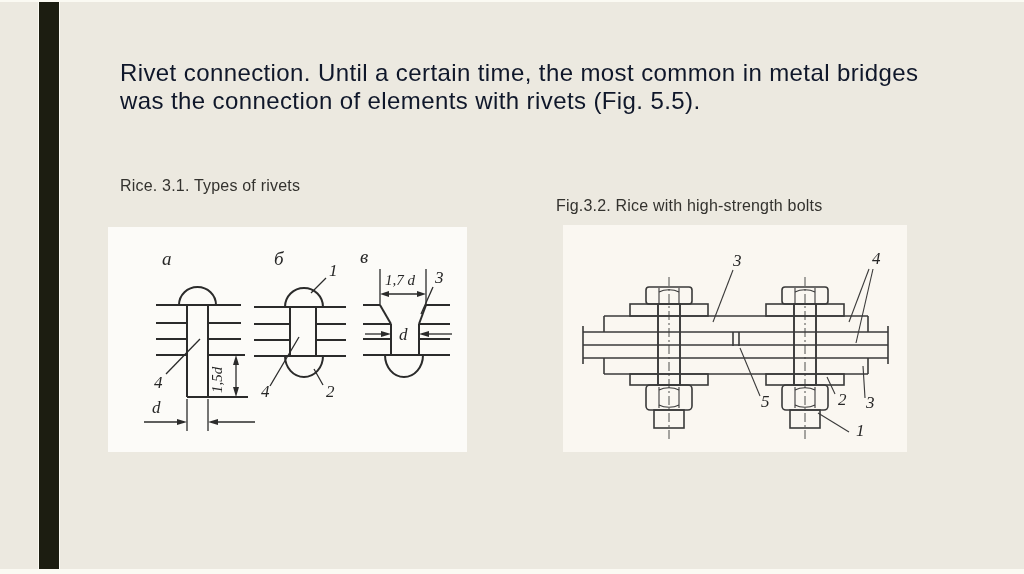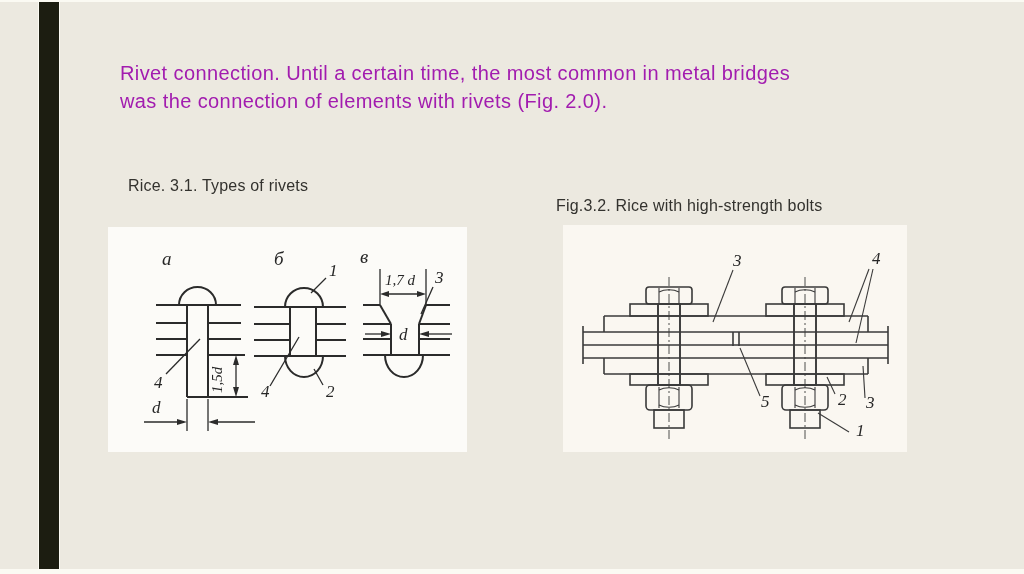--- a/index.html
+++ b/index.html
@@ -11,27 +11,27 @@
   .edge-strip { position:absolute; left:0; right:0; background:#FBFAF3; }
   .edge-top { top:0; height:2px; }
   .edge-bottom { bottom:0; height:5px; }
   .accent-bar {
     position:absolute; left:38px; top:2px; bottom:5px; width:20px;
     background:#1C1D11;
     border-left:1px solid #FBFAF3; border-right:1px solid #FBFAF3;
   }
   .slide-title {
     position:absolute; left:120px; top:59px; width:820px;
-    font-size:20px; line-height:28px; letter-spacing:0.4px;
-    color:#a21caf;
+    font-size:24px; line-height:28px; letter-spacing:0.4px;
+    color:#0f172a;
   }
   .caption {
     position:absolute; font-size:16px; letter-spacing:0.2px; color:#33322E;
   }
-  .caption-fig1 { left:120px; top:177px;margin-left:8px; }
+  .caption-fig1 { left:120px; top:177px; }
   .caption-fig2 { left:556px; top:197px; }
   .figure-box { position:absolute; }
   .figure-box svg { display:block; }
   .fig1 { left:108px; top:227px; width:359px; height:225px; background:#FCFBF8; }
   .fig2 { left:563px; top:225px; width:344px; height:227px; background:#FAF7F1; }
   svg line, svg path, svg rect { stroke:#2B2B2B; fill:none; stroke-width:2; stroke-linecap:butt; }
   svg .thin  { stroke-width:1.3; }
   svg .lead  { stroke-width:1.3; }
   svg .ah    { fill:#2B2B2B; stroke:none; }
   svg text {
@@ -48,21 +48,21 @@
 </style>
 </head>
 <body>
 
 <div class="edge-strip edge-top"></div>
 <div class="edge-strip edge-bottom"></div>
 <div class="accent-bar"></div>
 
 <div class="slide-title">
   <div>Rivet connection. Until a certain time, the most common in metal bridges</div>
-  <div>was the connection of elements with rivets (Fig. 2.0).</div>
+  <div>was the connection of elements with rivets (Fig. 5.5).</div>
 </div>
 
 <div class="caption caption-fig1">Rice. 3.1. Types of rivets</div>
 <div class="caption caption-fig2">Fig.3.2. Rice with high-strength bolts</div>
 
 <div class="figure-box fig1">
   <svg width="359" height="225" viewBox="0 0 359 225">
 
     <g>
       <text class="panel-letter" x="54" y="38">а</text>

